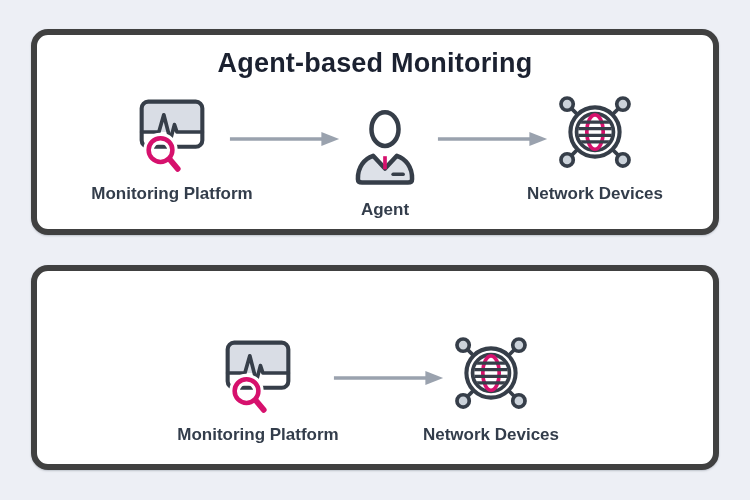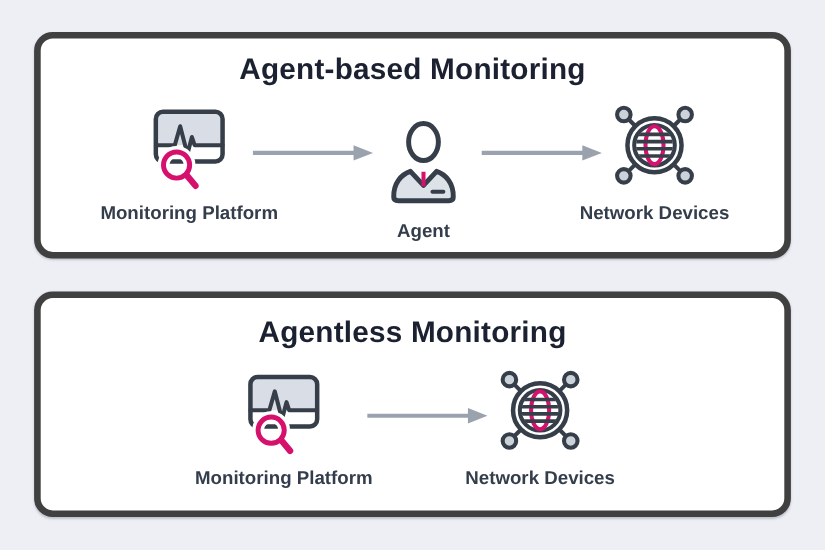--- a/index.html
+++ b/index.html
@@ -156,21 +156,20 @@
 
     <div class="node p1-n3">
       <svg class="icon">
           <use href="#sym-network"></use>
         </svg>
       <span class="node-label">Network Devices</span>
     </div>
   </section>
 
   <section class="panel panel-bottom">
-    <h2 class="panel-title">Agentless Monitoring</h2>
 
     <div class="node p2-n1">
       <svg class="icon">
           <use href="#sym-monitor"></use>
         </svg>
       <span class="node-label">Monitoring Platform</span>
     </div>
 
     <svg class="arrow p2-a1" viewBox="0 0 120 20">
         <use href="#sym-arrow"></use>

